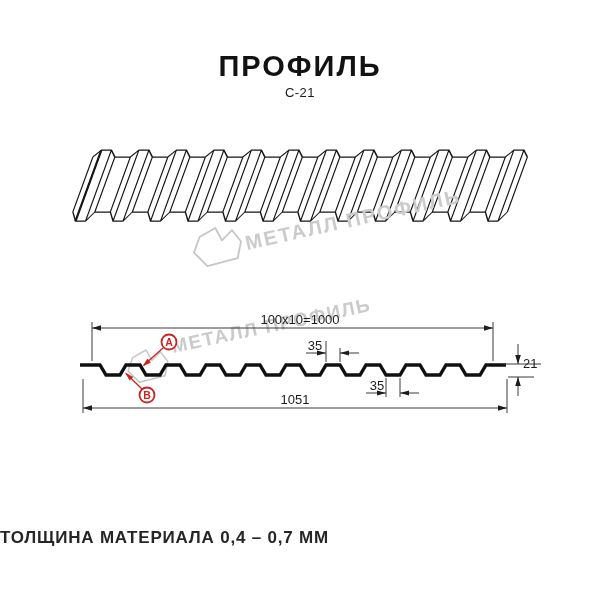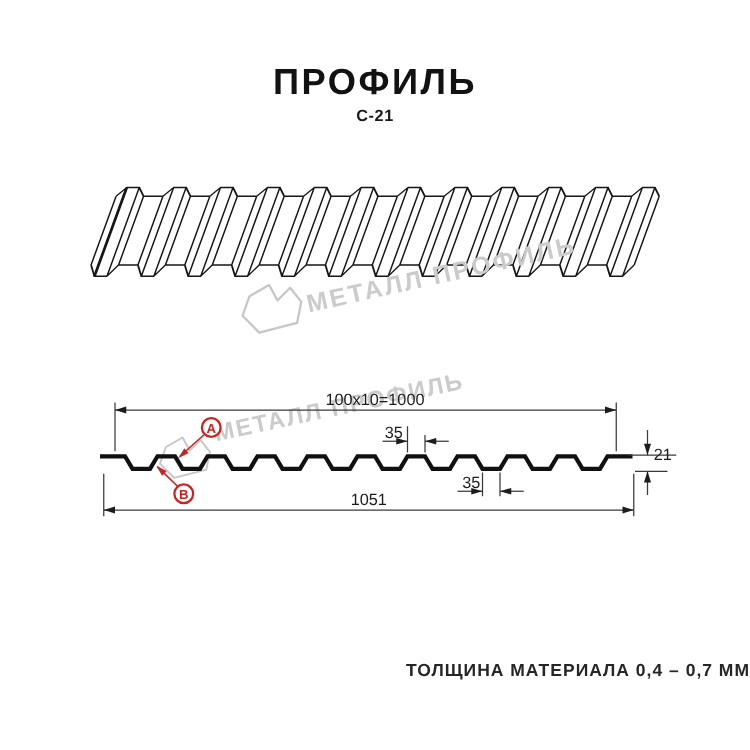--- a/index.html
+++ b/index.html
@@ -6,25 +6,25 @@
   body{
     width:600px;height:600px;position:relative;background:#ffffff;
     font-family:"Liberation Sans", sans-serif;overflow:hidden;
   }
   .title{
     position:absolute;top:50px;left:0;right:0;text-align:center;
     font-size:29px;font-weight:bold;letter-spacing:2px;color:#121212;
   }
   .subtitle{
     position:absolute;top:85px;left:0;right:0;text-align:center;
-    font-size:13px;font-weight:700;letter-spacing:.5px;color:#1a1a1a;
+    font-size:13px;font-weight:400;letter-spacing:.5px;color:#1a1a1a;
   }
   .footer-note{
-    position:absolute;top:528px;left:0;right:0;text-align:right;
-    font-size:14px;font-weight:600;letter-spacing:.8px;color:#262626;
+    position:absolute;top:528px;left:0;right:0;text-align:left;
+    font-size:17px;font-weight:600;letter-spacing:.8px;color:#262626;
   }
   svg.canvas{position:absolute;left:0;top:0;}
   svg text{font-family:"Liberation Sans", sans-serif;}
   .dim-txt{font-size:13px;fill:#1c1c1c;}
   .thin{stroke:#3a3a3a;stroke-width:1;fill:none;}
   .arr{fill:#1c1c1c;stroke:none;}
   .red-arr{fill:#cc2222;stroke:none;}
   .wm{fill:#cbcbcb;font-weight:bold;}
   .wm-logo{fill:none;stroke:#c6c6c6;stroke-width:1.6;stroke-linejoin:round;}
 </style>

